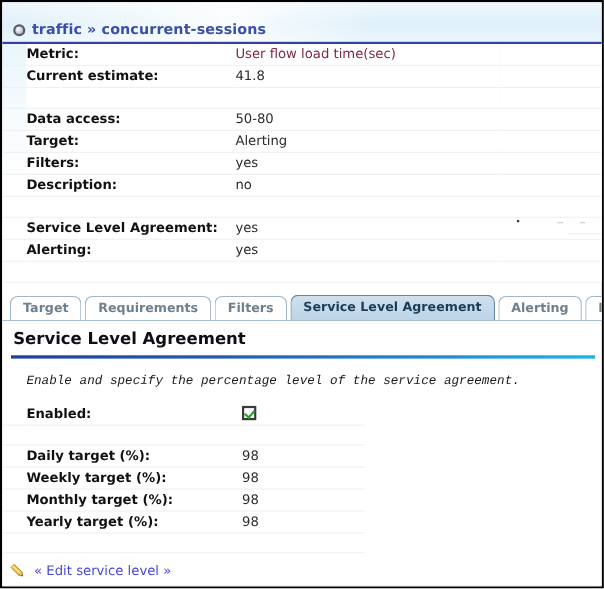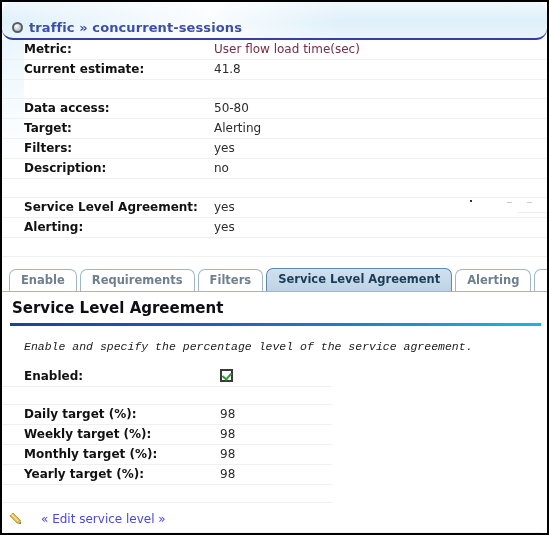--- a/index.html
+++ b/index.html
@@ -25,21 +25,20 @@
   }
 
   
   .header-zone {
     position: relative;
     height: 36px;
     background:
       linear-gradient(100deg, rgba(255,255,255,0) 0%, rgba(255,255,255,0.85) 38%, rgba(255,255,255,0) 62%),
       linear-gradient(180deg, #eef7fc 0%, #dff0fa 55%, #e9f5fc 100%);
     border-bottom: 2px solid #3340a8;
-    border-radius: 11px;
   }
   .breadcrumb {
     position: absolute;
     left: 10px;
     bottom: 3px;
     display: flex;
     align-items: center;
     gap: 6px;
     white-space: nowrap;
   }
@@ -240,21 +239,21 @@
   }
 
   
   .edit-row {
     position: absolute;
     left: 0;
     bottom: 8px;
     width: 100%;
     display: flex;
     align-items: center;
-    gap: 17px;
+    gap: 7px;
     padding-left: 6px;
     box-sizing: border-box;
   }
   .pencil-icon {
     position: relative;
     width: 16px;
     height: 16px;
     flex: 0 0 auto;
   }
   .edit-link {
@@ -370,21 +369,21 @@
 
     <div class="ghost-marks">
       <span class="ghost g1"></span>
       <span class="ghost g2"></span>
       <span class="ghost g3"></span>
       <span class="ghost g4"></span>
     </div>
   </div>
 
   <div class="tabs-zone">
-    <div class="tab">Enable</div>
+    <div class="tab">Target</div>
     <div class="tab">Requirements</div>
     <div class="tab">Filters</div>
     <div class="tab active">Service Level Agreement</div>
     <div class="tab">Alerting</div>
     <div class="tab">Description</div>
   </div>
 
   <div class="panel-zone">
     <div class="panel-title">Service Level Agreement</div>
     <div class="panel-rule"></div>

